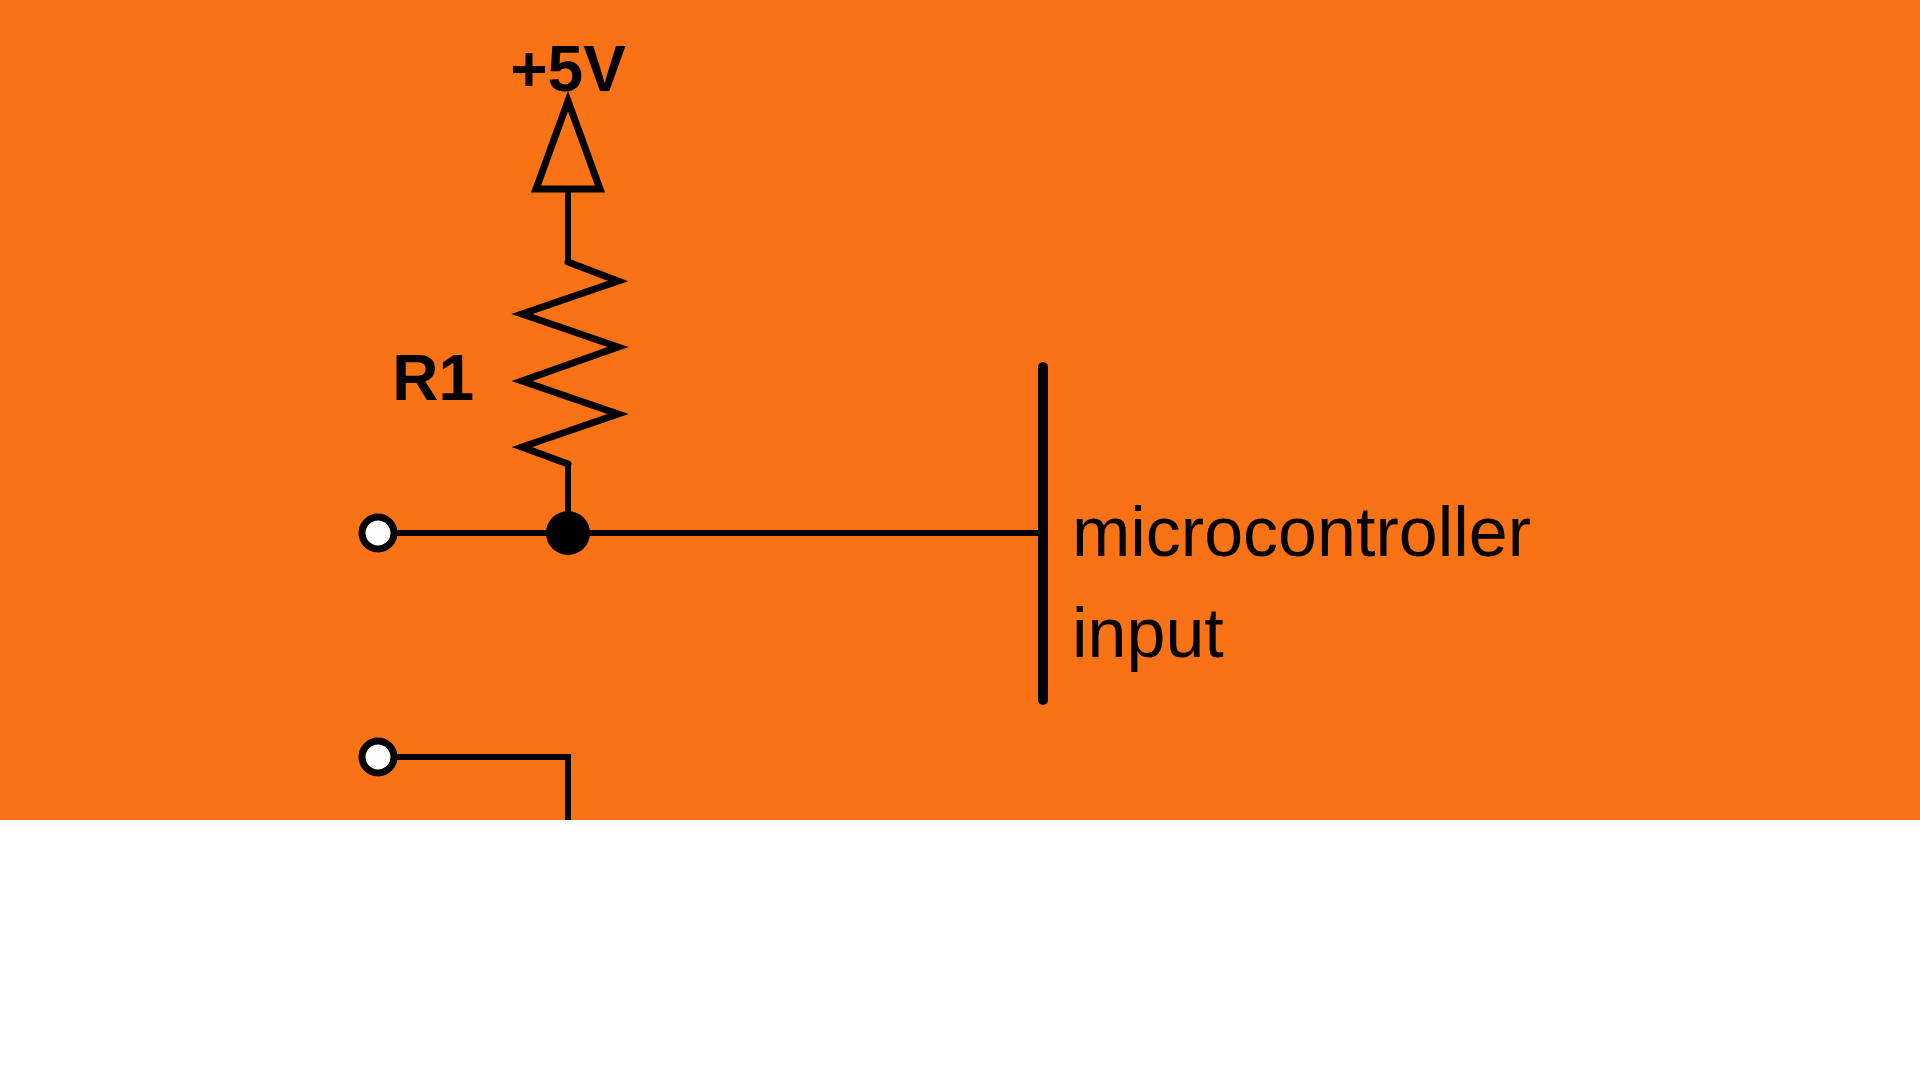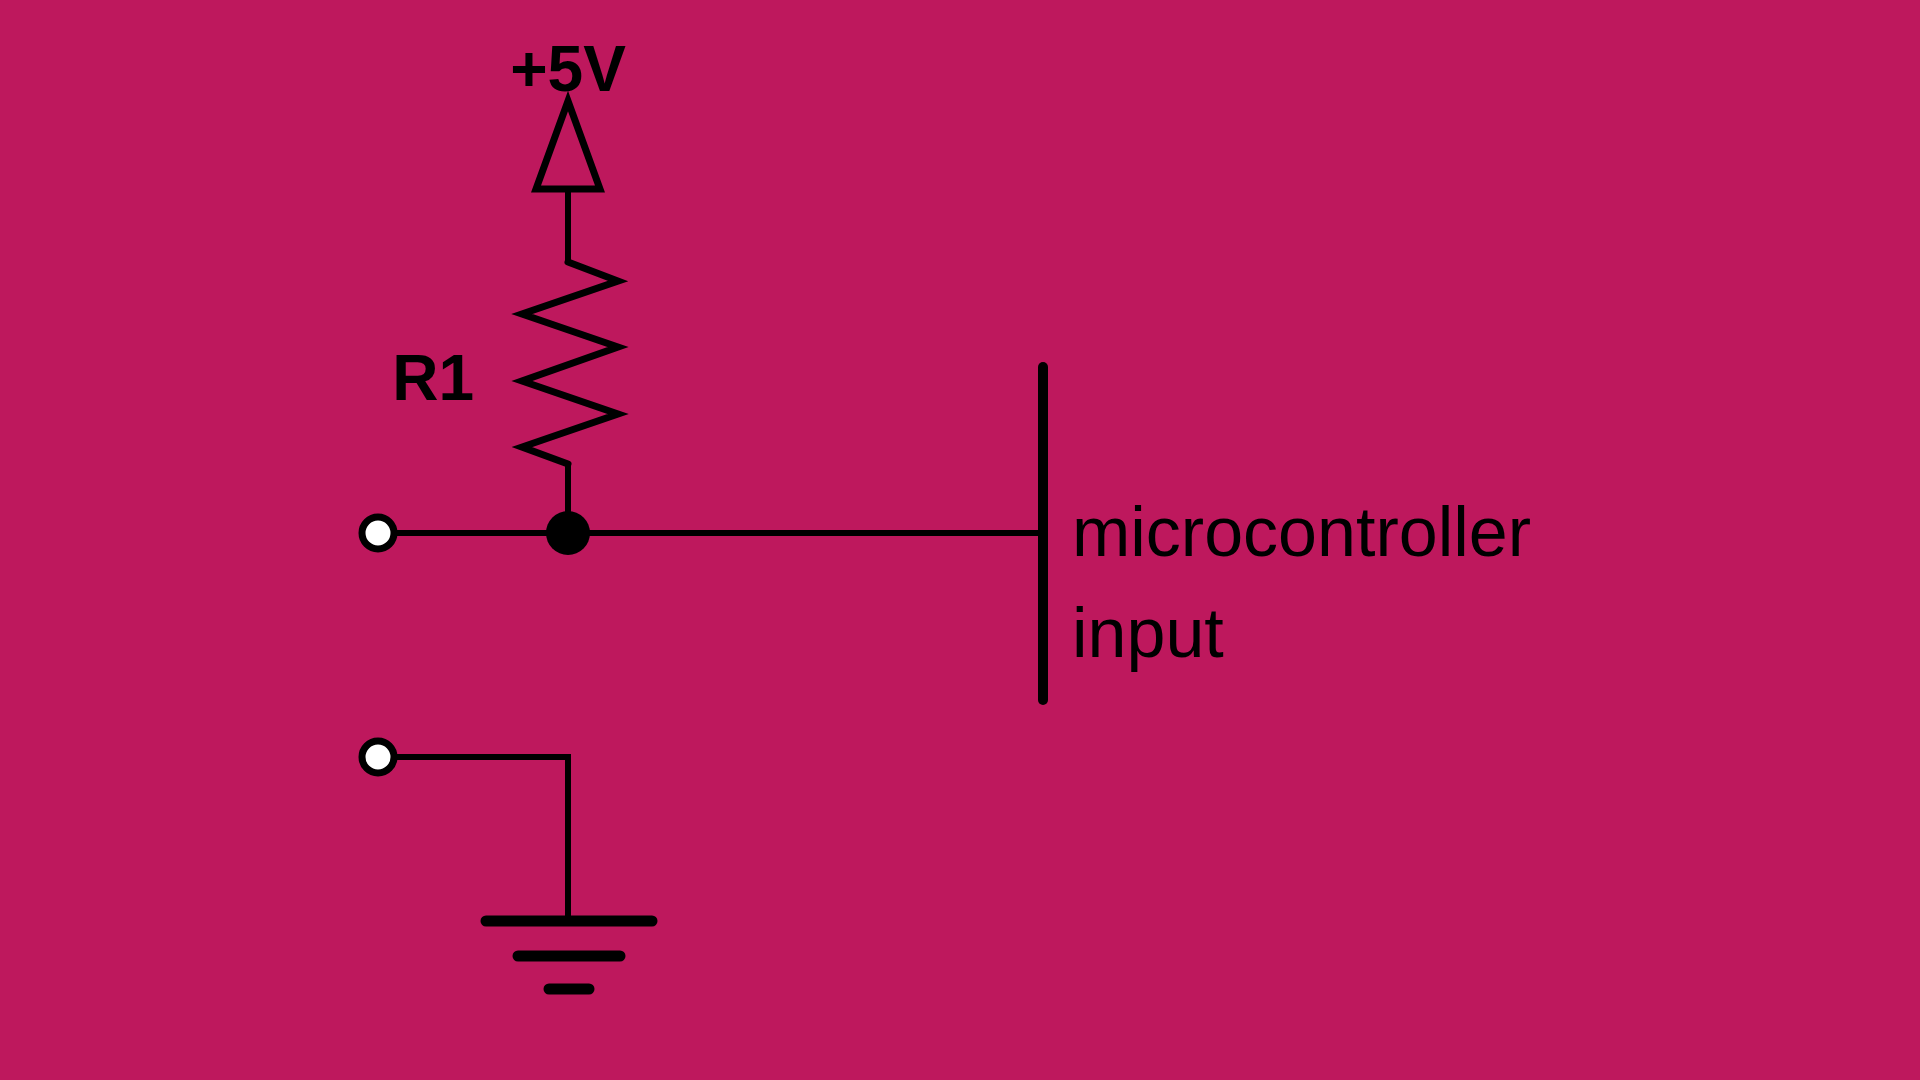--- a/index.html
+++ b/index.html
@@ -3,22 +3,22 @@
 <meta charset="utf-8">
 <style>
   html, body {
     margin: 0;
     padding: 0;
     background: #ffffff;
   }
   .canvas {
     position: relative;
     width: 1920px;
-    height: 1080px;
-    background: #be185d;
+    height: 820px;
+    background: #f97316;
     overflow: hidden;
   }
   svg {
     display: block;
     width: 1920px;
     height: 1080px;
   }
   .label-bold {
     font-family: "Liberation Sans", sans-serif;
     font-weight: bold;

